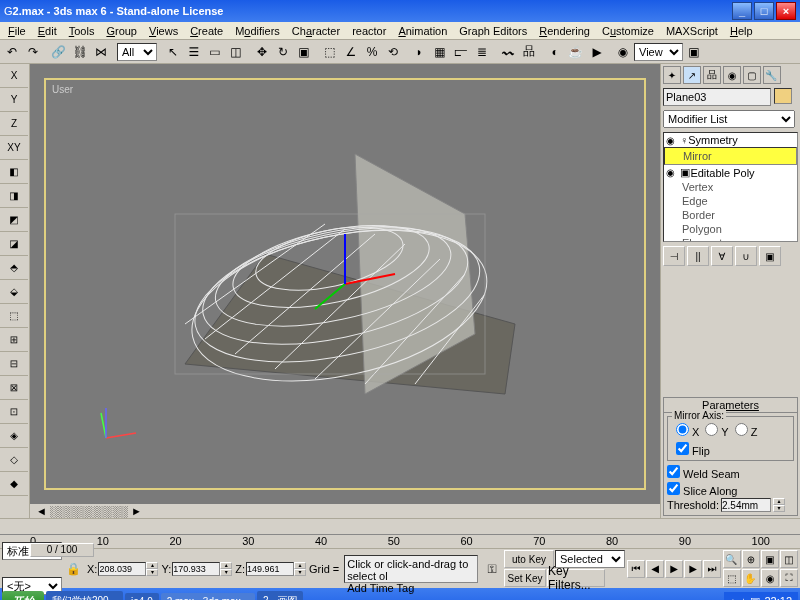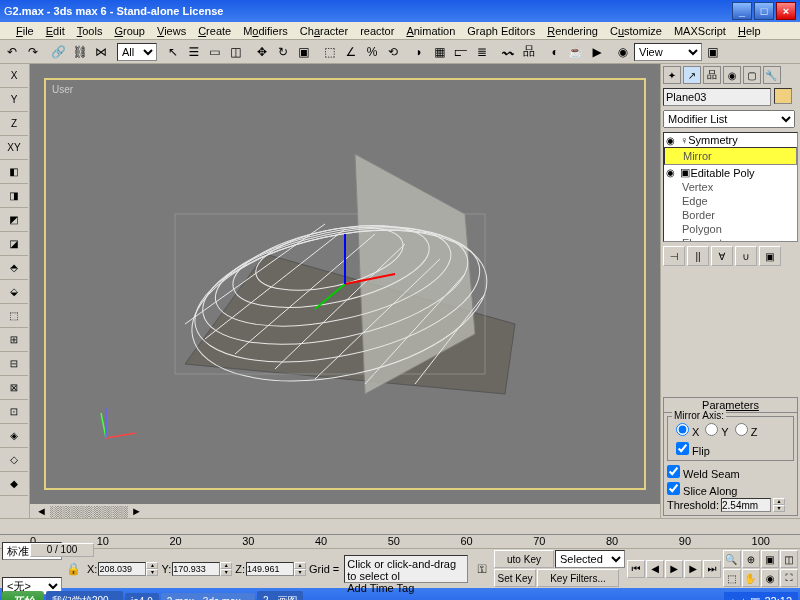--- a/index.html
+++ b/index.html
@@ -1,29 +1,29 @@
 <!DOCTYPE html>
 <html><head>
 <meta charset="utf-8">
 <style>
 * { margin:0; padding:0; box-sizing:border-box; font-family: Tahoma, sans-serif; font-size:11px; }
 body { background:#d4d0c8; }
 .titlebar { background:linear-gradient(#1a5ce6,#3d7cef); color:#fff; height:22px; display:flex; align-items:center; padding:0 4px; }
 .titlebar .t { flex:1; font-weight:bold; font-size:11px; }
 .wbtn { width:20px; height:18px; background:linear-gradient(#f88,#d00); border:1px solid #800; margin-left:2px; display:flex; align-items:center; justify-content:center; color:#fff; font-weight:bold; }
 .wbtn.min, .wbtn.max { background:linear-gradient(#8bf,#36c); border:1px solid #248; }
-.menubar { background:#ece9d8; height:18px; display:flex; gap:4px; padding:0 12px; align-items:center; border-bottom:1px solid #aca899; }
+.menubar { background:#ece9d8; height:18px; display:flex; gap:4px; padding:0 4px; align-items:center; border-bottom:1px solid #aca899; }
 .menubar span { padding:1px 4px; cursor:default; }
 .menubar span u { text-decoration:underline; }
 .toolbar { background:#d4d0c8; height:24px; display:flex; align-items:center; gap:1px; padding:0 2px; border-bottom:1px solid #aca899; }
 .tb { width:20px; height:20px; border:1px solid #d4d0c8; display:flex; align-items:center; justify-content:center; font-size:12px; }
 .tbsep { width:4px; height:20px; }
 .sel { background:#fff; border:1px inset #888; height:18px; }
 .sel.w40 { width:40px; }
-.sel.w60 { width:68px; }
+.sel.w60 { width:49px; }
 .main { display:flex; height:454px; }
 .lefttools { width:30px; background:#d4d0c8; border-right:1px solid #aca899; display:flex; flex-direction:column; }
 .lt { width:28px; height:24px; border-bottom:1px solid #aca899; display:flex; align-items:center; justify-content:center; font-size:10px; }
 .viewport { flex:1; background:#7a7a7a; position:relative; display:flex; flex-direction:column; }
 .vpinner { flex:1; border:2px solid #e0d080; margin:14px; position:relative; background:#7a7a7a; overflow:hidden; }
 .vplabel { position:absolute; top:4px; left:6px; color:#ccc; font-size:10px; }
 .vpimg { position:absolute; left:50%; top:50%; transform:translate(-50%,-50%); }
 .vpaxis { position:absolute; left:50px; bottom:40px; }
 .vpscroll { height:14px; background:#d4d0c8; display:flex; align-items:center; }
 .rightpanel { width:140px; background:#d4d0c8; border-left:1px solid #aca899; display:flex; flex-direction:column; }
@@ -329,26 +329,26 @@
   <div class="coord">
       <span>Grid =</span>
     </div>
   <div class="statmsg">
     <span>Click or click-and-drag to select ol</span>
     <span>Add Time Tag</span>
   </div>
   <div class="tb">⚿</div>
   <div style="display:flex;flex-direction:column;gap:1px">
     <div style="display:flex;gap:1px">
-      <div class="pb" style="width:60px">uto Key</div>
+      <div class="pb" style="width:50px">uto Key</div>
       <select class="sel" style="width:70px"><option>Selected</option></select>
     </div>
     <div style="display:flex;gap:1px">
       <div class="pb" style="width:42px">Set Key</div>
-      <div class="pb" style="width:82px;font-size:10px">Key Filters...</div>
+      <div class="pb" style="width:58px;font-size:12px">Key Filters...</div>
     </div>
   </div>
   <div class="playbtns">
     <div class="pb">⏮</div>
     <div class="pb">◀</div>
     <div class="pb">▶</div>
     <div class="pb">▶</div>
     <div class="pb">⏭</div>
   </div>
   <div class="navbtns">

